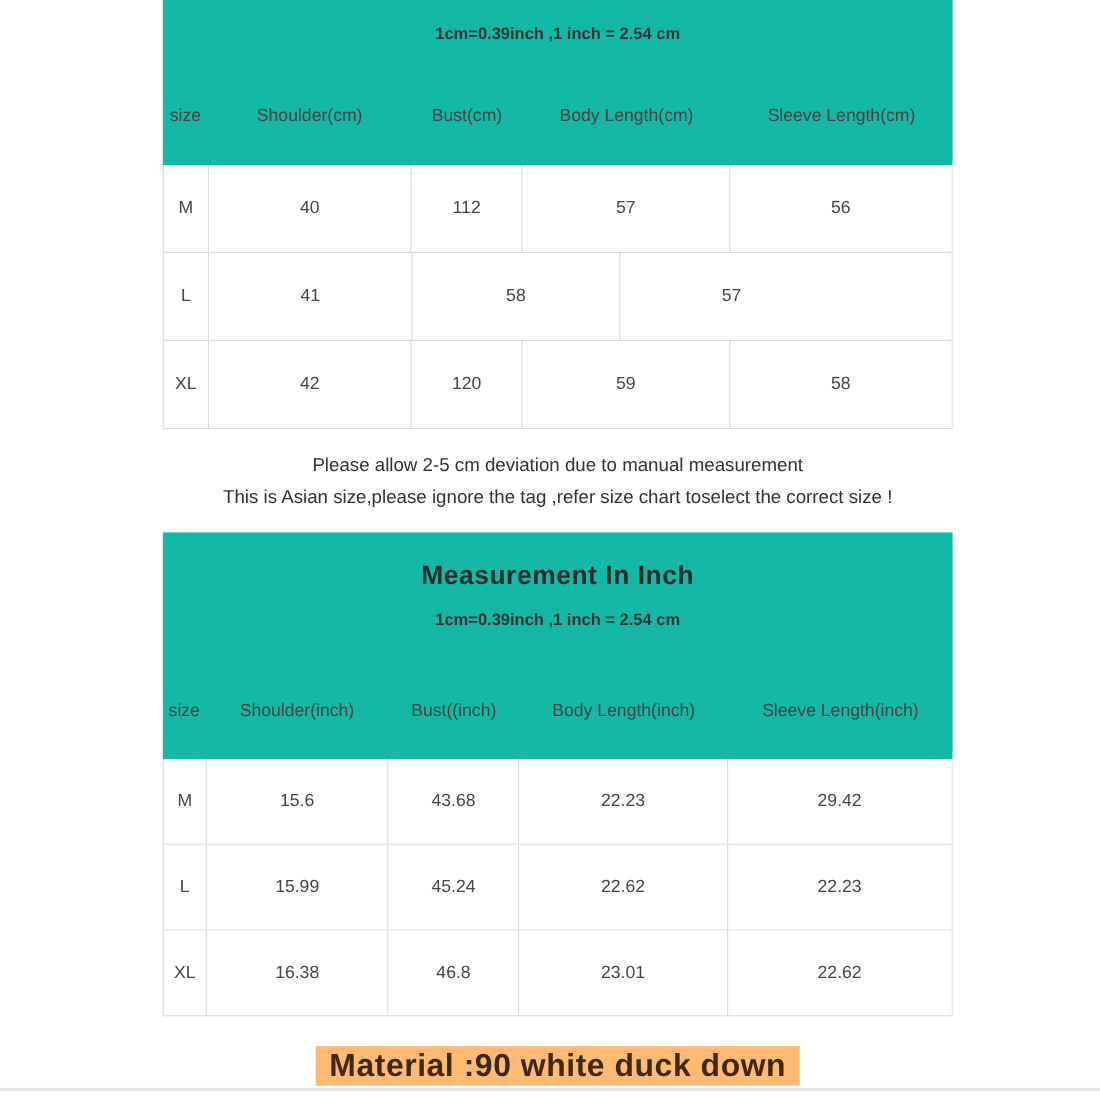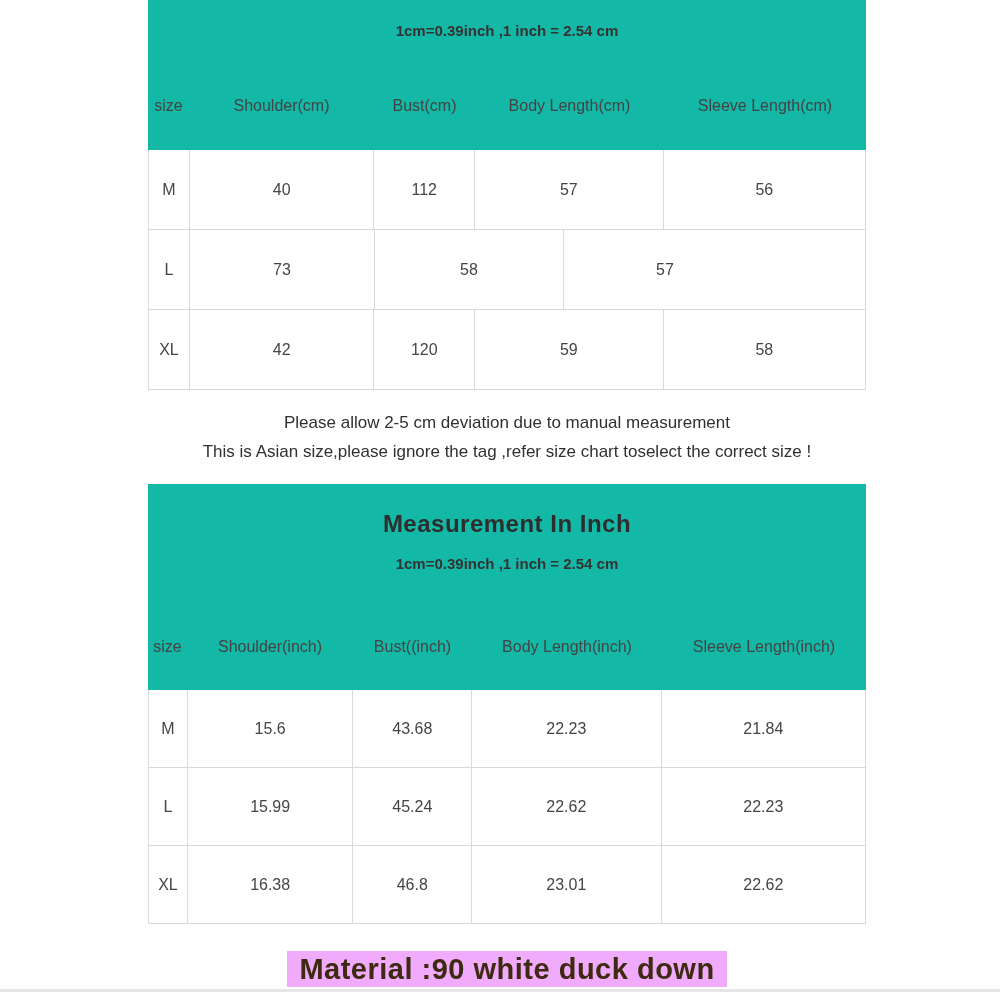--- a/index.html
+++ b/index.html
@@ -72,21 +72,21 @@
     height:94px; background:#ffffff;
     display:flex; flex-direction:column; justify-content:center;
     text-align:center; font-size:17px; color:#303030;
   }
   .notes .note-line { line-height:29px; white-space:nowrap; }
 
   
   .material-wrap { margin-top:27px; text-align:center; }
   .material-band {
     display:inline-block;
-    background:#f0abfc;
+    background:#fdba74;
     color:#3d2a10;
     font-size:29px; font-weight:700;
     line-height:36px; padding:0 12px;
     letter-spacing:0.5px;
   }
 
   
   .bottom-rule {
     position:absolute; left:0; top:989px;
     width:1000px; height:3px; background:#e6e6e6;
@@ -112,21 +112,21 @@
   <div class="tbl cm">
     <div class="trow">
       <div class="tcell cm-c0">M</div>
       <div class="tcell cm-c1">40</div>
       <div class="tcell cm-c2">112</div>
       <div class="tcell cm-c3">57</div>
       <div class="tcell cm-c4">56</div>
     </div>
     <div class="trow">
       <div class="tcell cm-c0">L</div>
-      <div class="tcell cm-c1">73</div>
+      <div class="tcell cm-c1">41</div>
       <div class="tcell cm-c3">58</div>
       <div class="tcell cm-c4">57</div>
     </div>
     <div class="trow">
       <div class="tcell cm-c0">XL</div>
       <div class="tcell cm-c1">42</div>
       <div class="tcell cm-c2">120</div>
       <div class="tcell cm-c3">59</div>
       <div class="tcell cm-c4">58</div>
     </div>
@@ -148,21 +148,21 @@
       <div class="hcell in-c4">Sleeve Length(inch)</div>
     </div>
   </div>
 
   <div class="tbl inch">
     <div class="trow">
       <div class="tcell in-c0">M</div>
       <div class="tcell in-c1">15.6</div>
       <div class="tcell in-c2">43.68</div>
       <div class="tcell in-c3">22.23</div>
-      <div class="tcell in-c4">21.84</div>
+      <div class="tcell in-c4">29.42</div>
     </div>
     <div class="trow">
       <div class="tcell in-c0">L</div>
       <div class="tcell in-c1">15.99</div>
       <div class="tcell in-c2">45.24</div>
       <div class="tcell in-c3">22.62</div>
       <div class="tcell in-c4">22.23</div>
     </div>
     <div class="trow">
       <div class="tcell in-c0">XL</div>

